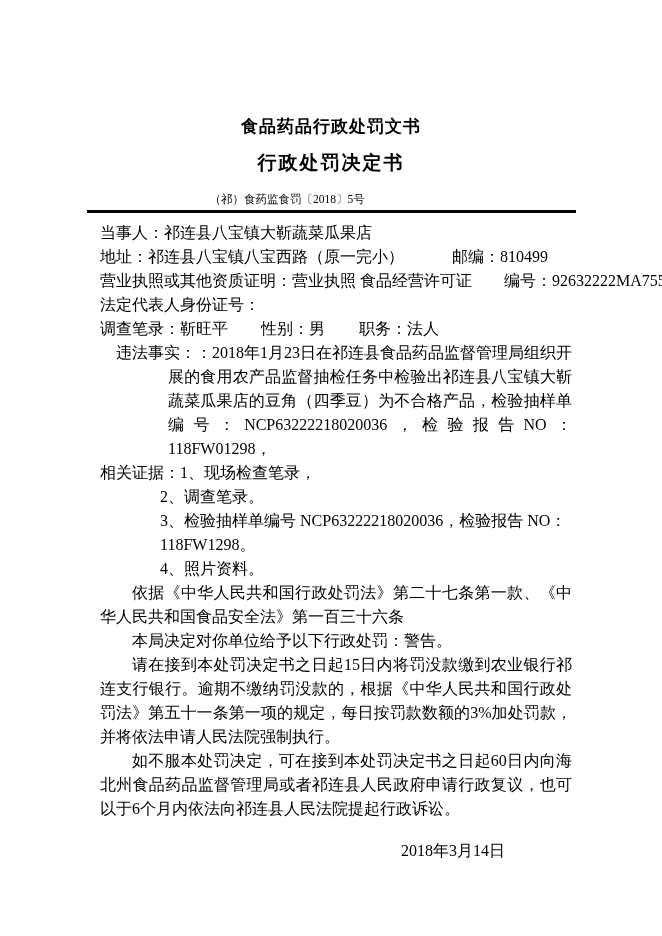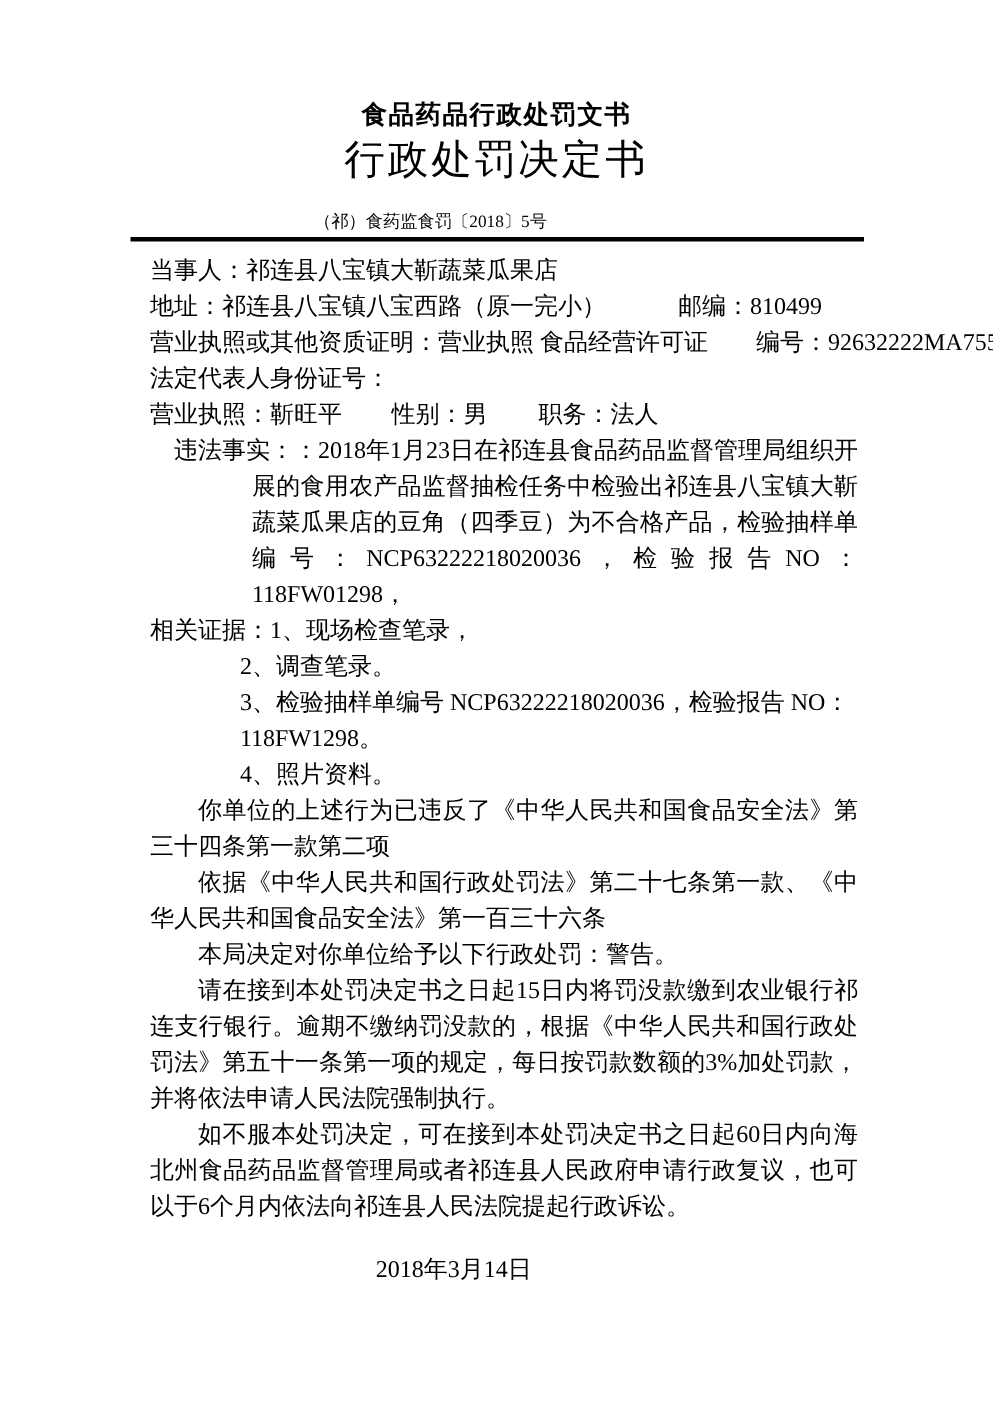--- a/index.html
+++ b/index.html
@@ -7,31 +7,31 @@
     position: relative;
     width: 662px;
     height: 936px;
     background: #ffffff;
     color: #000;
     font-family: "Liberation Serif", "DejaVu Serif", serif;
     overflow: hidden;
     margin: 0 auto;
   }
   .category-title {
-    padding-top: 65px;
+    padding-top: 115px;
     text-align: center;
     font-size: 17px;
     font-weight: bold;
     letter-spacing: 1px;
   }
   .main-title {
-    margin-top: 0;
+    margin-top: 12px;
     text-align: center;
-    font-size: 27px;
-    font-weight: normal;
+    font-size: 19px;
+    font-weight: bold;
     letter-spacing: 2px;
   }
   .doc-number {
     margin: 16px 88px 3px 0;
     text-align: center;
     font-size: 11.5px;
   }
   .rule {
     margin: 0 86px 0 87px;
     height: 3px;
@@ -56,21 +56,21 @@
   }
   .hang-ev {
     padding-left: 60px;
     text-indent: -60px;
   }
   .ev-item { margin-left: 60px; }
   .indent { text-indent: 2em; }
   .para { text-align: justify; }
   .doc-date {
     margin-top: 18px;
-    text-align: center;
+    text-align: right;
     padding-right: 67px;
   }
 </style>
 </head>
 <body>
 
 <div class="page">
 
   <div class="category-title">食品药品行政处罚文书</div>
   <div class="main-title">行政处罚决定书</div>
@@ -92,37 +92,36 @@
       <span>营业执照或其他资质证明：营业执照</span>
       <span class="gap16">食品经营许可证</span>
       <span class="gap28">编号：92632222MA755B9X9J</span>
     </div>
 
     <div class="line">
       <span>法定代表人身份证号：</span>
     </div>
 
     <div class="line">
-      <span>营业执照：靳旺平</span>
+      <span>调查笔录：靳旺平</span>
       <span class="gap29">性别：男</span>
       <span class="gap30">职务：法人</span>
     </div>
 
     <div class="para hang-facts">
       <span>违法事实：</span><span>：2018年1月23日在祁连县食品药品监督管理局组织开展的食用农产品监督抽检任务中检验出祁连县八宝镇大靳蔬菜瓜果店的豆角（四季豆）为不合格产品，检验抽样单编号：NCP63222218020036，检验报告NO：118FW01298，</span>
     </div>
 
     <div class="para hang-ev">
       <span>相关证据：</span><span>1、现场检查笔录，</span>
     </div>
     <div class="ev-item">2、调查笔录。</div>
     <div class="ev-item">3、检验抽样单编号 NCP63222218020036，检验报告 NO：118FW1298。</div>
     <div class="ev-item">4、照片资料。</div>
 
-    <div class="para indent">你单位的上述行为已违反了《中华人民共和国食品安全法》第三十四条第一款第二项</div>
     <div class="para indent">依据《中华人民共和国行政处罚法》第二十七条第一款、《中华人民共和国食品安全法》第一百三十六条</div>
     <div class="para indent">本局决定对你单位给予以下行政处罚：警告。</div>
     <div class="para indent">请在接到本处罚决定书之日起15日内将罚没款缴到农业银行祁连支行银行。逾期不缴纳罚没款的，根据《中华人民共和国行政处罚法》第五十一条第一项的规定，每日按罚款数额的3%加处罚款，并将依法申请人民法院强制执行。</div>
     <div class="para indent">如不服本处罚决定，可在接到本处罚决定书之日起60日内向海北州食品药品监督管理局或者祁连县人民政府申请行政复议，也可以于6个月内依法向祁连县人民法院提起行政诉讼。</div>
 
     <div class="doc-date">2018年3月14日</div>
 
   </div>
 
 </div>

